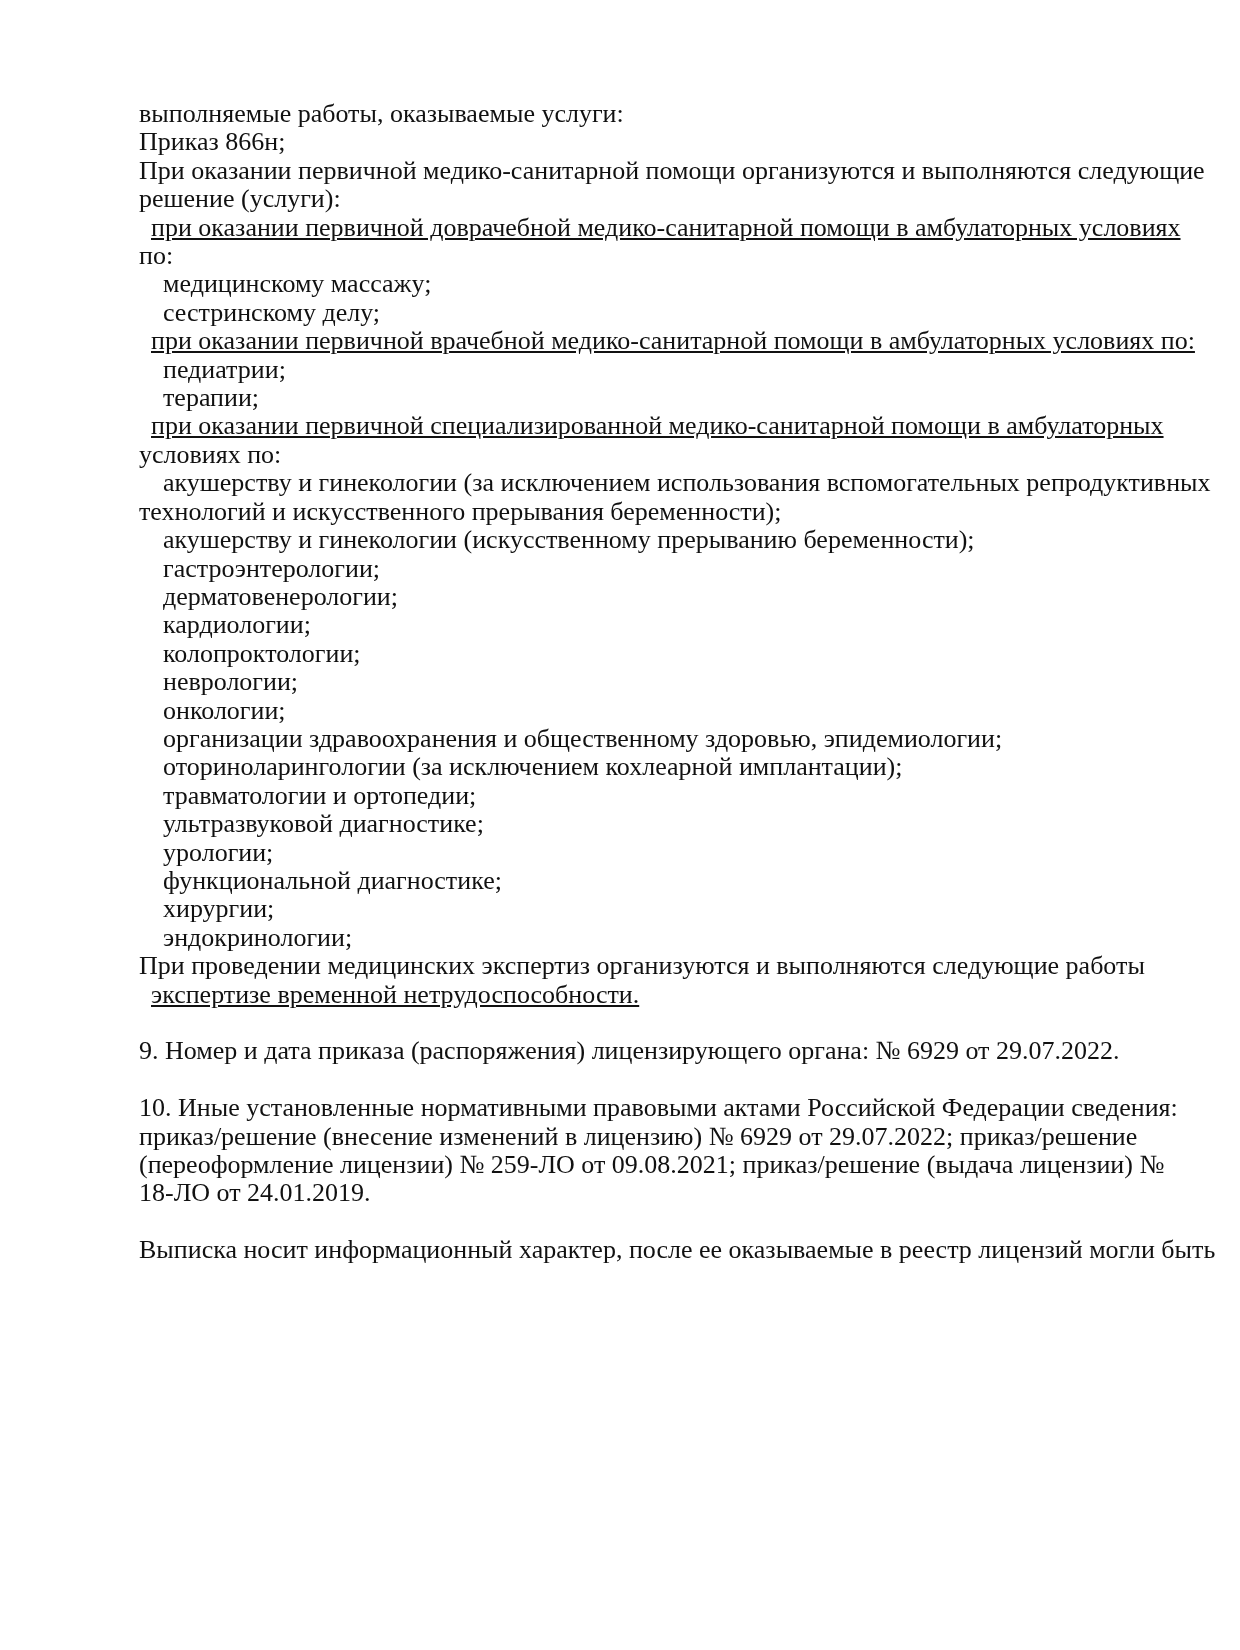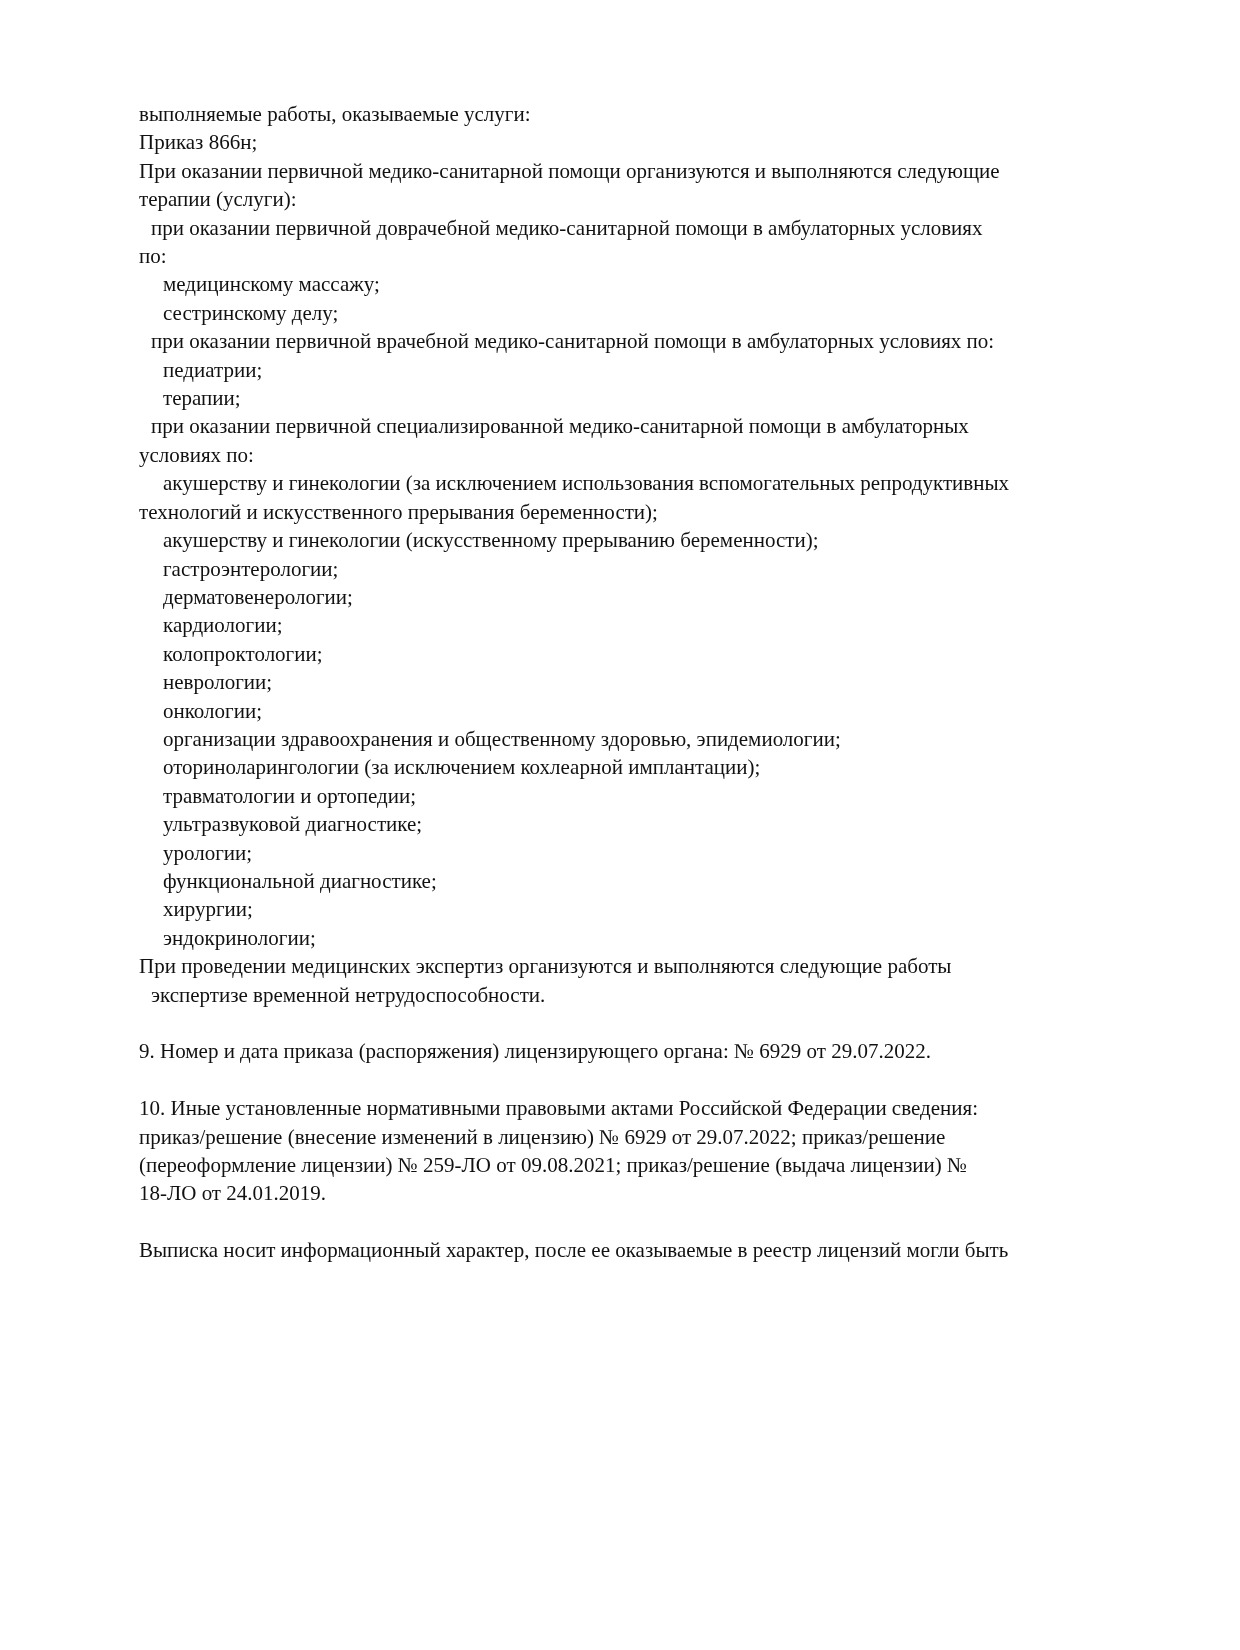--- a/index.html
+++ b/index.html
@@ -12,41 +12,41 @@
       height: 1650px;
       position: relative;
       overflow: hidden;
     }
     .page {
       position: absolute;
       left: 139px;
       top: 100px;
       width: 990px;
       font-family: "Liberation Serif", "DejaVu Serif", serif;
-      font-size: 21px;
+      font-size: 26px;
       line-height: 28.4px;
       color: #111111;
     }
     .line {
       white-space: nowrap;
       margin: 0;
     }
-    .ind1 { padding-left: 12px; }
+    .ind1 { padding-left: 12px; text-decoration: underline; }
     .ind2 { padding-left: 24px; }
     .gap { height: 28.4px; }
   </style>
 </head>
 <body>
 
 <div class="page">
 
   <p class="line">выполняемые работы, оказываемые услуги:</p>
   <p class="line">Приказ 866н;</p>
   <p class="line">При оказании первичной медико-санитарной помощи организуются и выполняются следующие</p>
-  <p class="line">терапии (услуги):</p>
+  <p class="line">решение (услуги):</p>
 
   <div>
     <p class="line ind1">при оказании первичной доврачебной медико-санитарной помощи в амбулаторных условиях</p>
     <p class="line">по:</p>
     <p class="line ind2">медицинскому массажу;</p>
     <p class="line ind2">сестринскому делу;</p>
   </div>
 
   <div>
     <p class="line ind1">при оказании первичной врачебной медико-санитарной помощи в амбулаторных условиях по:</p>

